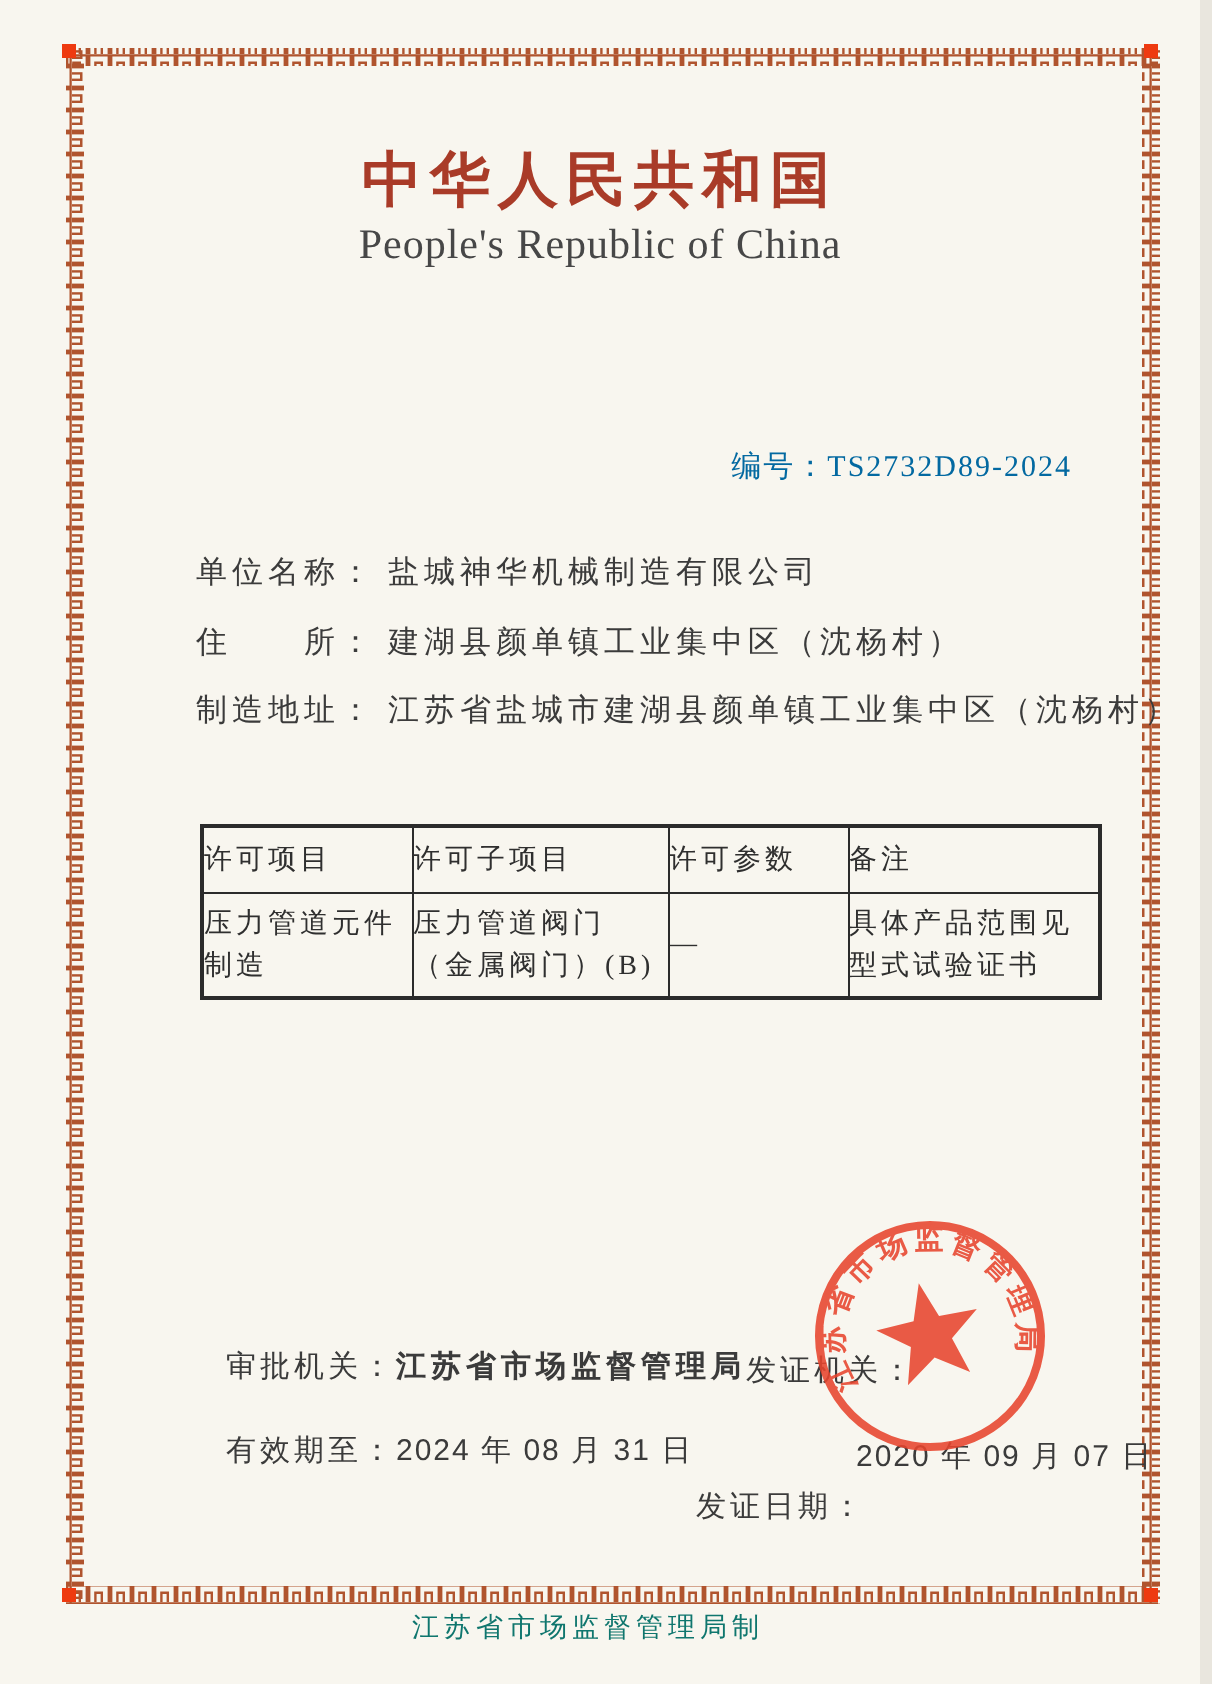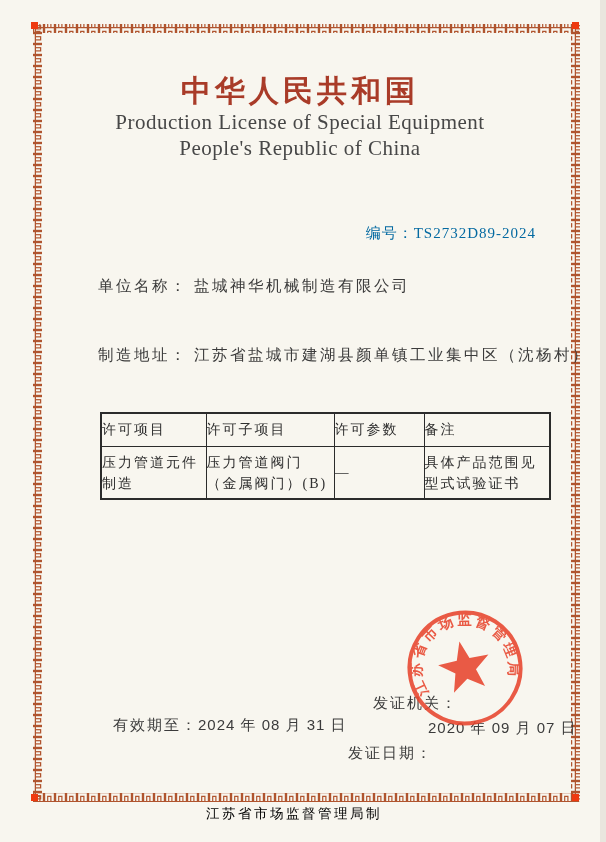--- a/index.html
+++ b/index.html
@@ -89,39 +89,39 @@
   .col-3 { width: 90px; }  .col-4 { width: 126px; }
 
   .footer-item {
     position: absolute;
     font-size: 15px;
     letter-spacing: 2px;
     white-space: nowrap;
   }
   .approve { left: 113px; top: 674px; }
   .approve .value { font-weight: bold; letter-spacing: 2.5px; }
-  .issuer { left: 373px; top: 694px; }
+  .issuer { left: 373px; top: 676px; }
   .issue-date-label { left: 348px; top: 708px; margin-top: 36px; }
   .valid { left: 113px; top: 716px; }
   .issue-date-value { left: 428px; top: 719px; }
   .num {
     font-family: "Liberation Sans", "DejaVu Sans", sans-serif;
     font-size: 15px;
     letter-spacing: 1px;
   }
 
   .seal-svg { left: 404px; top: 606px; opacity: 0.88; }
 
   .maker-caption {
     position: absolute;
     top: 805px; left: 0; right: 12px;
     text-align: center;
     font-size: 13.5px;
     letter-spacing: 2.5px;
-    color: #000000;
+    color: #0f766e;
   }
 </style>
 </head>
 <body>
 
 <div class="page">
 
   <svg class="border-svg" width="606" height="842" viewBox="0 0 606 842" aria-hidden="true">
     <defs>
       <pattern id="meanderH" width="11" height="9" patternUnits="userSpaceOnUse">
@@ -136,30 +136,32 @@
     <rect x="33" y="24" width="9" height="778" fill="url(#meanderV)"></rect>
     <rect x="571" y="24" width="9" height="778" fill="url(#meanderV)"></rect>
     <rect x="31" y="22" width="7" height="7" fill="#ee3a10"></rect>
     <rect x="572" y="22" width="7" height="7" fill="#ee3a10"></rect>
     <rect x="31" y="794" width="7" height="7" fill="#ee3a10"></rect>
     <rect x="572" y="794" width="7" height="7" fill="#ee3a10"></rect>
   </svg>
 
   <div class="title-block">
     <div class="title-cn">中华人民共和国</div>
-    <div class="title-en">Production License of Special Equipment</div>
     <div class="title-en">People's Republic of China</div>
   </div>
 
   <div class="serial">
     <span>编号：</span><span>TS2732D89-2024</span>
   </div>
 
   <div class="field-row row-1">
     <span class="label">单位名称：</span><span class="value">盐城神华机械制造有限公司</span>
+  </div>
+  <div class="field-row row-2">
+    <span class="label">住　　所：</span><span class="value">建湖县颜单镇工业集中区（沈杨村）</span>
   </div>
   <div class="field-row row-3">
     <span class="label">制造地址：</span><span class="value">江苏省盐城市建湖县颜单镇工业集中区（沈杨村）</span>
   </div>
 
 
   <table class="license">
     <colgroup>
       <col class="col-1">
         <col class="col-2">
@@ -180,20 +182,23 @@
 制造</td>
         <td>压力管道阀门
 （金属阀门）(B)</td>
         <td>—</td>
         <td>具体产品范围见
 型式试验证书</td>
       </tr>
     </tbody>
   </table>
 
+  <div class="footer-item approve">
+    <span class="label">审批机关：</span><span class="value">江苏省市场监督管理局</span>
+  </div>
   <div class="footer-item issuer">发证机关：</div>
   <div class="footer-item issue-date-label">发证日期：</div>
   <div class="footer-item valid">
     <span class="label">有效期至：</span><span class="num">2024 年 08 月 31 日</span>
   </div>
   <div class="footer-item issue-date-value num">2020 年 09 月 07 日</div>
 
   <svg class="seal-svg" width="122" height="122" viewBox="0 0 122 122" aria-hidden="true">
     <g transform="rotate(-12 61 62)">
       <circle cx="61" cy="62" r="55.5" fill="none" stroke="#e8452e" stroke-width="4"></circle>

